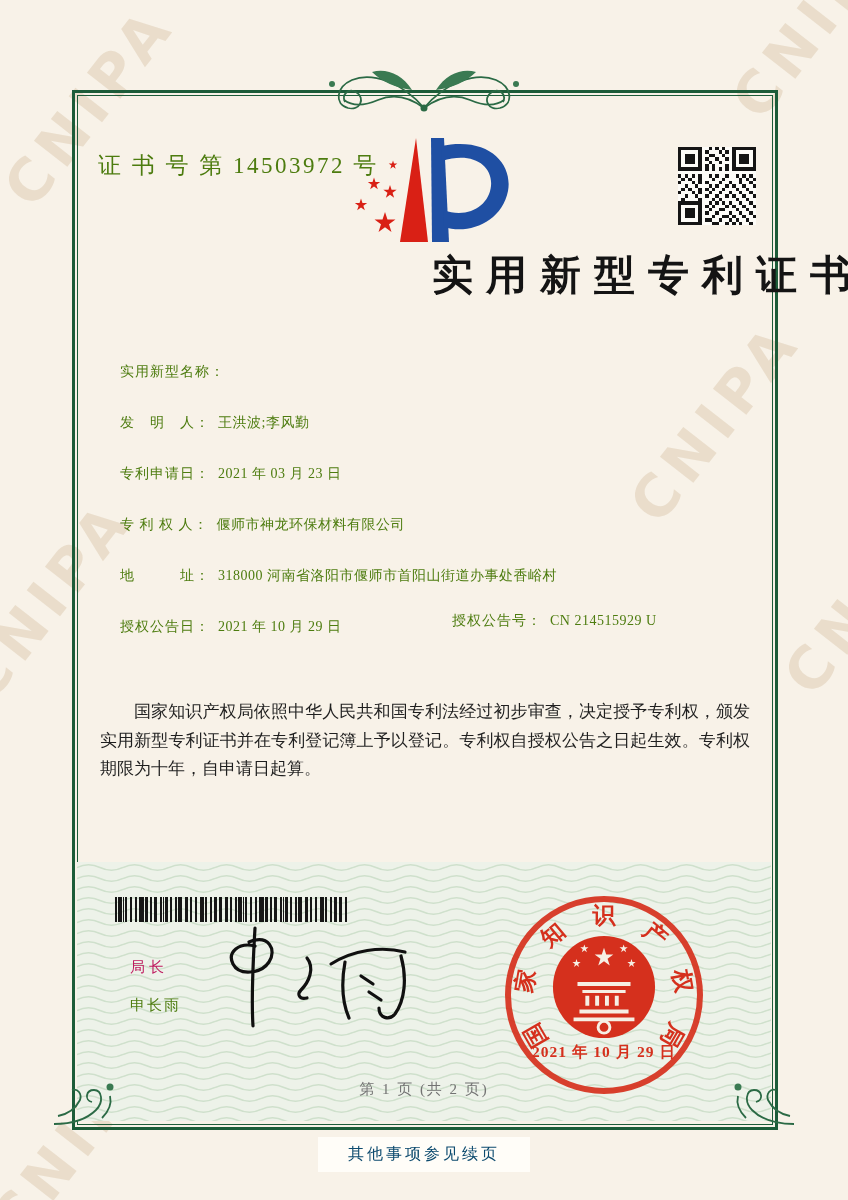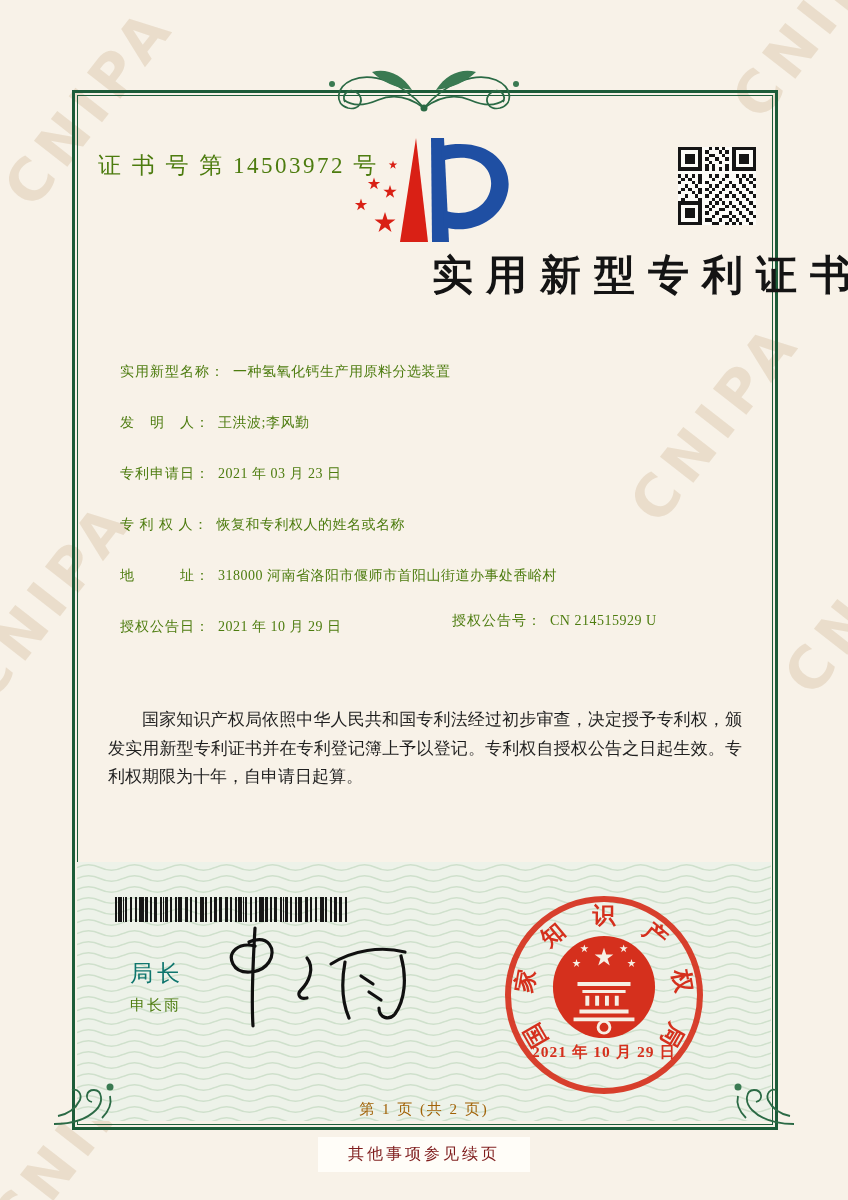--- a/index.html
+++ b/index.html
@@ -38,52 +38,52 @@
   
   .fields{position:absolute;left:120px;top:357px;width:632px;z-index:3}
   .field{display:flex;align-items:flex-end;height:24px;margin-bottom:27px;
     font-size:14px;color:#4d7c0f;position:relative}
   .field .lab{white-space:pre;letter-spacing:1px}
   .field .val{margin-left:8px;letter-spacing:.5px;white-space:pre}
   .g2{position:absolute;left:332px;top:0;display:flex;align-items:baseline}
   
   .paras{position:absolute;left:100px;top:698px;width:650px;z-index:3;
     font-size:17px;line-height:28.5px;text-align:justify;color:#1f1f1f}
-  .paras p{margin:8px;text-indent:2em}
+  .paras p{margin:0;text-indent:2em}
   
   .lower{position:absolute;left:77px;top:862px;width:694px;height:259px;z-index:2;overflow:hidden}
   .waves{position:absolute;inset:0}
   .barcode{position:absolute;left:38px;top:35px;width:232px;height:25px;
     background:
       repeating-linear-gradient(90deg,#161616 0 2px,transparent 2px 5px),
       repeating-linear-gradient(90deg,#161616 0 1px,transparent 1px 8px),
       repeating-linear-gradient(90deg,transparent 0 3px,#161616 3px 5px,transparent 5px 12px);}
-  .sig-title{position:absolute;left:53px;top:96px;font-size:23px;letter-spacing:4px;color:#0f766e}
+  .sig-title{position:absolute;left:53px;top:96px;font-size:15px;letter-spacing:4px;color:#be185d}
   .sig-name{position:absolute;left:53px;top:134px;font-size:15px;letter-spacing:2px;color:#4d7c0f}
   .sig-script{position:absolute;left:126px;top:60px}
   
   .seal{position:absolute;left:428px;top:34px;width:198px;height:198px;z-index:3}
   .seal-ring{position:absolute;inset:0;border:6px solid rgba(214,48,28,.92);border-radius:50%}
   .seal-char{position:absolute;width:24px;height:24px;text-align:center;line-height:24px;
     font-size:23px;font-weight:700;color:#d5301d}
   .sc0{left:19px;top:127px;transform:rotate(-120deg)}
   .sc1{left:9px;top:73px;transform:rotate(-80deg)}
   .sc2{left:36px;top:27px;transform:rotate(-40deg)}
   .sc3{left:87px;top:8px}
   .sc4{left:138px;top:27px;transform:rotate(40deg)}
   .sc5{left:165px;top:73px;transform:rotate(80deg)}
   .sc6{left:155px;top:127px;transform:rotate(120deg)}
   .seal-emblem{position:absolute;left:50%;top:46%;transform:translate(-50%,-50%)}
   .seal-date{position:absolute;left:0;width:100%;top:146px;text-align:center;
     font-size:15.5px;font-weight:700;color:#d5301d;letter-spacing:1px}
-  .page-info{position:absolute;left:0;width:100%;bottom:2px;text-align:center;
-    font-size:15px;letter-spacing:2px;color:#a16207;z-index:3}
+  .page-info{position:absolute;left:0;width:100%;bottom:22px;text-align:center;
+    font-size:15px;letter-spacing:2px;color:#737373;z-index:3}
   
   .note{position:absolute;left:50%;transform:translateX(-50%);top:1137px;z-index:3;
-    background:#fffdf8;padding:7px 30px;font-size:16px;letter-spacing:3px;color:#7f1d1d}
+    background:#fffdf8;padding:7px 30px;font-size:16px;letter-spacing:3px;color:#0c4a6e}
 </style>
 </head>
 <body>
 
 <svg width="0" height="0" style="position:absolute" aria-hidden="true">
   <defs>
     <path id="star" d="M0 -1L0.2245 -0.309L0.951 -0.309L0.3633 0.118L0.5878 0.809L0 0.382L-0.5878 0.809L-0.3633 0.118L-0.951 -0.309L-0.2245 -0.309Z"></path>
   </defs>
 </svg>
 
@@ -145,33 +145,32 @@
     <path fill="#fdfcf8" d="M1 1h5v5H1zM17 1h5v5h-5zM1 17h5v5H1z"></path>
     <path fill="#151515" d="M2 2h3v3H2zM18 2h3v3h-3zM2 18h3v3H2z"></path>
     <path fill="#151515" d="M9 0h1v1H9zM11 0h1v1h-1zM13 0h1v1h-1zM8 1h1v1H8zM12 1h1v1h-1zM14 1h1v1h-1zM9 2h2v1H9zM13 2h1v1h-1zM8 3h1v1H8zM11 3h1v1h-1zM14 3h1v1h-1zM9 4h1v1H9zM12 4h1v1h-1zM8 5h1v1H8zM10 5h1v1h-1zM14 5h1v1h-1zM8 6h1v1H8zM10 6h1v1h-1zM12 6h1v1h-1zM14 6h1v1h-1zM0 8h1v1H0zM2 8h1v1H2zM4 8h1v1H4zM6 8h1v1H6zM9 8h1v1H9zM11 8h1v1h-1zM14 8h1v1h-1zM17 8h1v1h-1zM19 8h1v1h-1zM21 8h1v1h-1zM1 9h1v1H1zM3 9h1v1H3zM6 9h1v1H6zM10 9h1v1h-1zM13 9h1v1h-1zM18 9h1v1h-1zM20 9h1v1h-1zM22 9h1v1h-1zM0 10h1v1H0zM4 10h1v1H4zM6 10h1v1H6zM8 10h1v1H8zM12 10h1v1h-1zM15 10h1v1h-1zM18 10h1v1h-1zM21 10h1v1h-1zM2 11h1v1H2zM5 11h1v1H5zM9 11h1v1H9zM11 11h1v1h-1zM14 11h1v1h-1zM16 11h1v1h-1zM19 11h1v1h-1zM22 11h1v1h-1zM1 12h1v1H1zM3 12h1v1H3zM6 12h1v1H6zM8 12h1v1H8zM10 12h1v1h-1zM13 12h1v1h-1zM17 12h1v1h-1zM20 12h1v1h-1zM0 13h1v1H0zM4 13h1v1H4zM6 13h1v1H6zM9 13h1v1H9zM12 13h1v1h-1zM15 13h1v1h-1zM18 13h1v1h-1zM21 13h1v1h-1zM2 14h1v1H2zM5 14h1v1H5zM8 14h1v1H8zM11 14h1v1h-1zM14 14h1v1h-1zM16 14h1v1h-1zM19 14h1v1h-1zM22 14h1v1h-1zM1 15h1v1H1zM6 15h1v1H6zM10 15h1v1h-1zM12 15h1v1h-1zM17 15h1v1h-1zM20 15h1v1h-1zM9 16h1v1H9zM11 16h1v1h-1zM13 16h1v1h-1zM15 16h1v1h-1zM18 16h1v1h-1zM21 16h1v1h-1zM8 17h1v1H8zM10 17h1v1h-1zM14 17h1v1h-1zM16 17h1v1h-1zM19 17h1v1h-1zM22 17h1v1h-1zM9 18h1v1H9zM12 18h2v1h-2zM17 18h1v1h-1zM20 18h1v1h-1zM8 19h1v1H8zM11 19h1v1h-1zM15 19h1v1h-1zM18 19h1v1h-1zM21 19h1v1h-1zM10 20h1v1h-1zM13 20h2v1h-2zM16 20h1v1h-1zM19 20h1v1h-1zM22 20h1v1h-1zM8 21h2v1H8zM12 21h1v1h-1zM15 21h1v1h-1zM17 21h1v1h-1zM20 21h1v1h-1zM10 22h2v1h-2zM14 22h1v1h-1zM16 22h1v1h-1zM18 22h1v1h-1zM21 22h1v1h-1z"></path>
   </svg>
 
   <div class="title">实用新型专利证书</div>
 
   <div class="fields">
     <div class="field">
       <span class="lab">实用新型名称：</span>
-      <span class="val">一种氢氧化钙生产用原料分选装置</span>
     </div>
     <div class="field">
       <span class="lab">发　明　人：</span>
       <span class="val">王洪波;李风勤</span>
     </div>
     <div class="field">
       <span class="lab">专利申请日：</span>
       <span class="val">2021 年 03 月 23 日</span>
     </div>
     <div class="field">
       <span class="lab">专 利 权 人：</span>
-      <span class="val">恢复和专利权人的姓名或名称</span>
+      <span class="val">偃师市神龙环保材料有限公司</span>
     </div>
     <div class="field">
       <span class="lab">地　　　址：</span>
       <span class="val">318000 河南省洛阳市偃师市首阳山街道办事处香峪村</span>
     </div>
     <div class="field">
       <span class="lab">授权公告日：</span>
       <span class="val">2021 年 10 月 29 日</span>
       <span class="g2">
         <span class="lab">授权公告号：</span>

